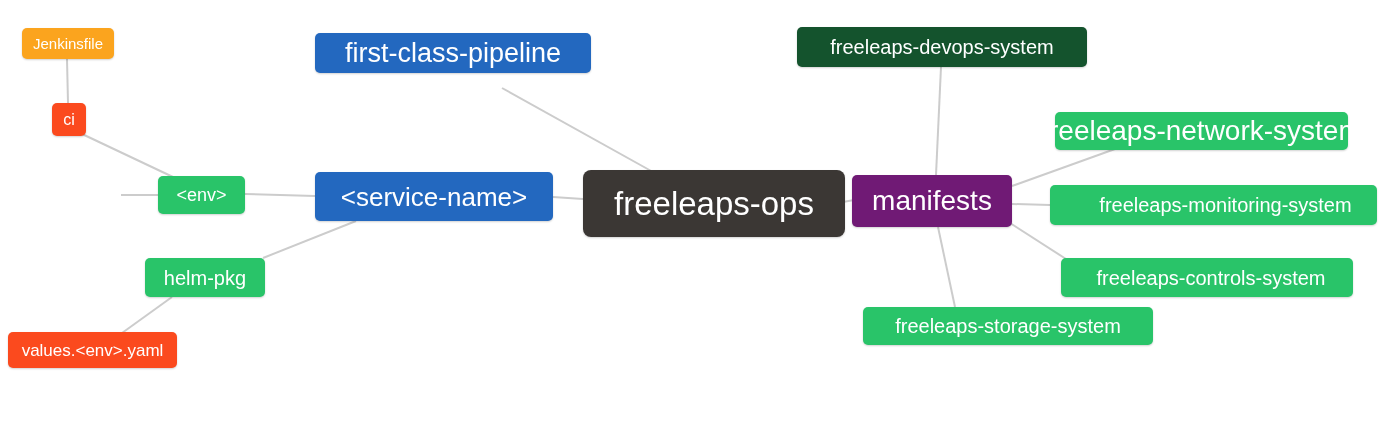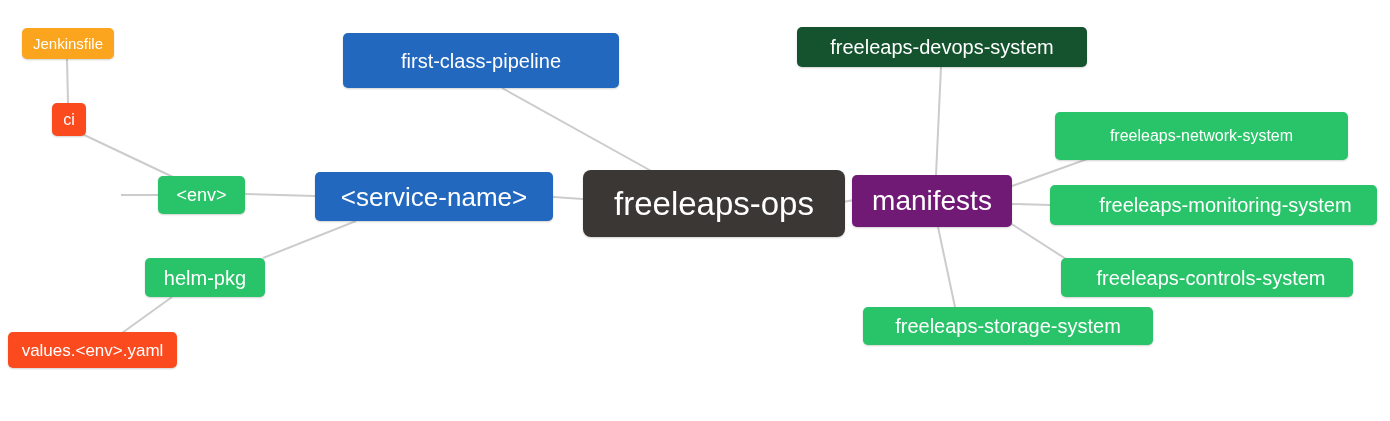--- a/index.html
+++ b/index.html
@@ -34,25 +34,25 @@
     cursor: pointer;
     box-sizing: border-box;
     line-height: 1;
   }
   
   .n-jenkinsfile          { left:22px;   top:28px;  width:92px;  height:31px; font-size:15px; }
   .n-ci                   { left:52px;   top:103px; width:34px;  height:33px; font-size:16px; }
   .n-argo-app             { left:31px;   top:176px; width:90px;  height:38px; font-size:18px; }
   .n-env                  { left:158px;  top:176px; width:87px;  height:38px; font-size:18px; }
   .n-service-name         { left:315px;  top:172px; width:238px; height:49px; font-size:26px; }
-  .n-first-class-pipeline { left:315px;  top:33px;  width:276px; height:55px; font-size:20px;margin-left:28px; }
+  .n-first-class-pipeline { left:315px;  top:33px;  width:276px; height:40px; font-size:27px; }
   .n-freeleaps-ops        { left:583px;  top:170px; width:262px; height:67px; font-size:33px; border-radius:8px; }
   .n-manifests            { left:852px;  top:175px; width:160px; height:52px; font-size:28px; }
   .n-devops-system        { left:797px;  top:27px;  width:290px; height:40px; font-size:20px; }
-  .n-network-system       { left:1055px; top:112px; width:293px; height:48px; font-size:16px; }
+  .n-network-system       { left:1055px; top:112px; width:293px; height:38px; font-size:28px; }
   .n-monitoring-system    { left:1050px; top:185px; width:327px; height:40px; font-size:20px;padding-left:24px; }
   .n-controls-system      { left:1061px; top:258px; width:292px; height:39px; font-size:20px;padding-left:8px; }
   .n-storage-system       { left:815px;  top:307px; width:290px; height:38px; font-size:20px;margin-left:48px; }
   .n-helm-pkg             { left:145px;  top:258px; width:120px; height:39px; font-size:20px; }
   .n-values-yaml          { left:8px;    top:332px; width:169px; height:36px; font-size:17px; }
 </style>
 </head>
 <body>
 
 <div id="canvas">

